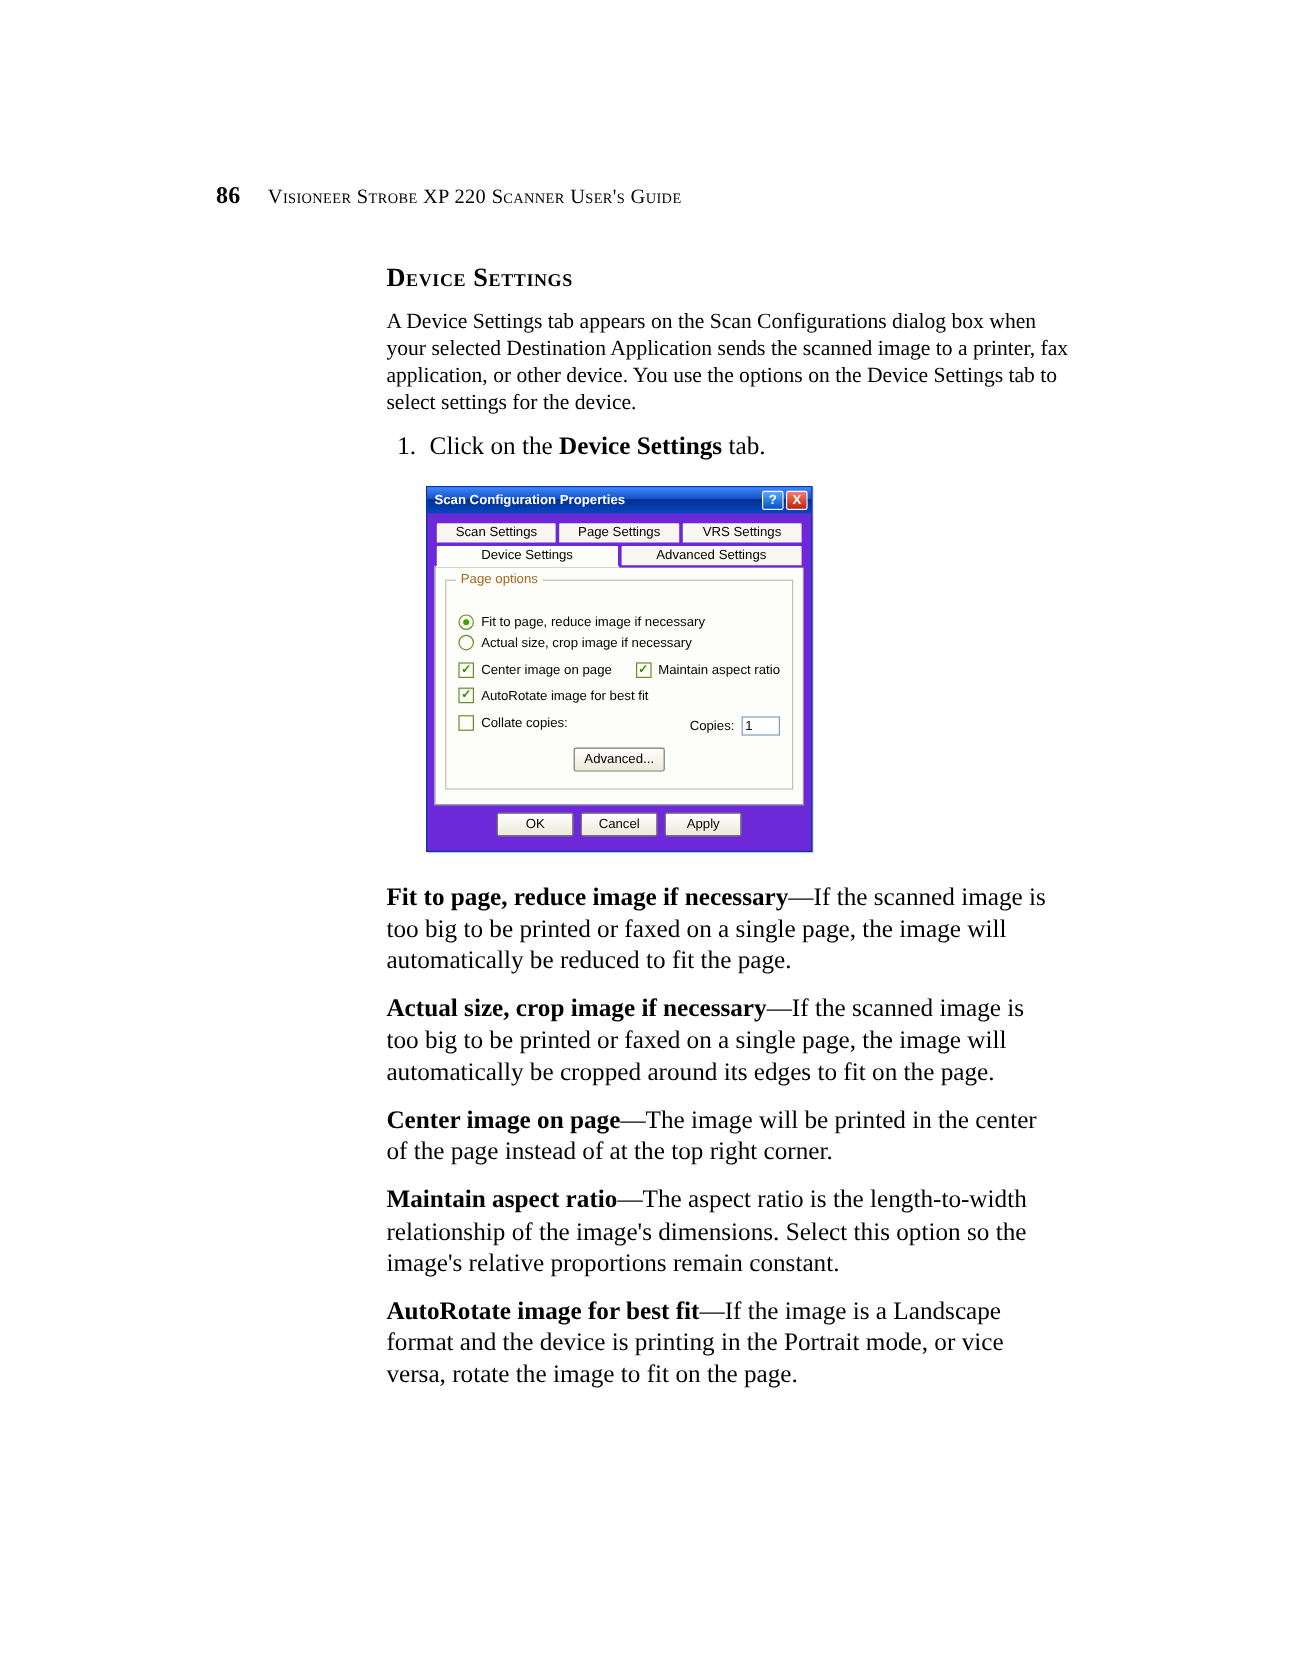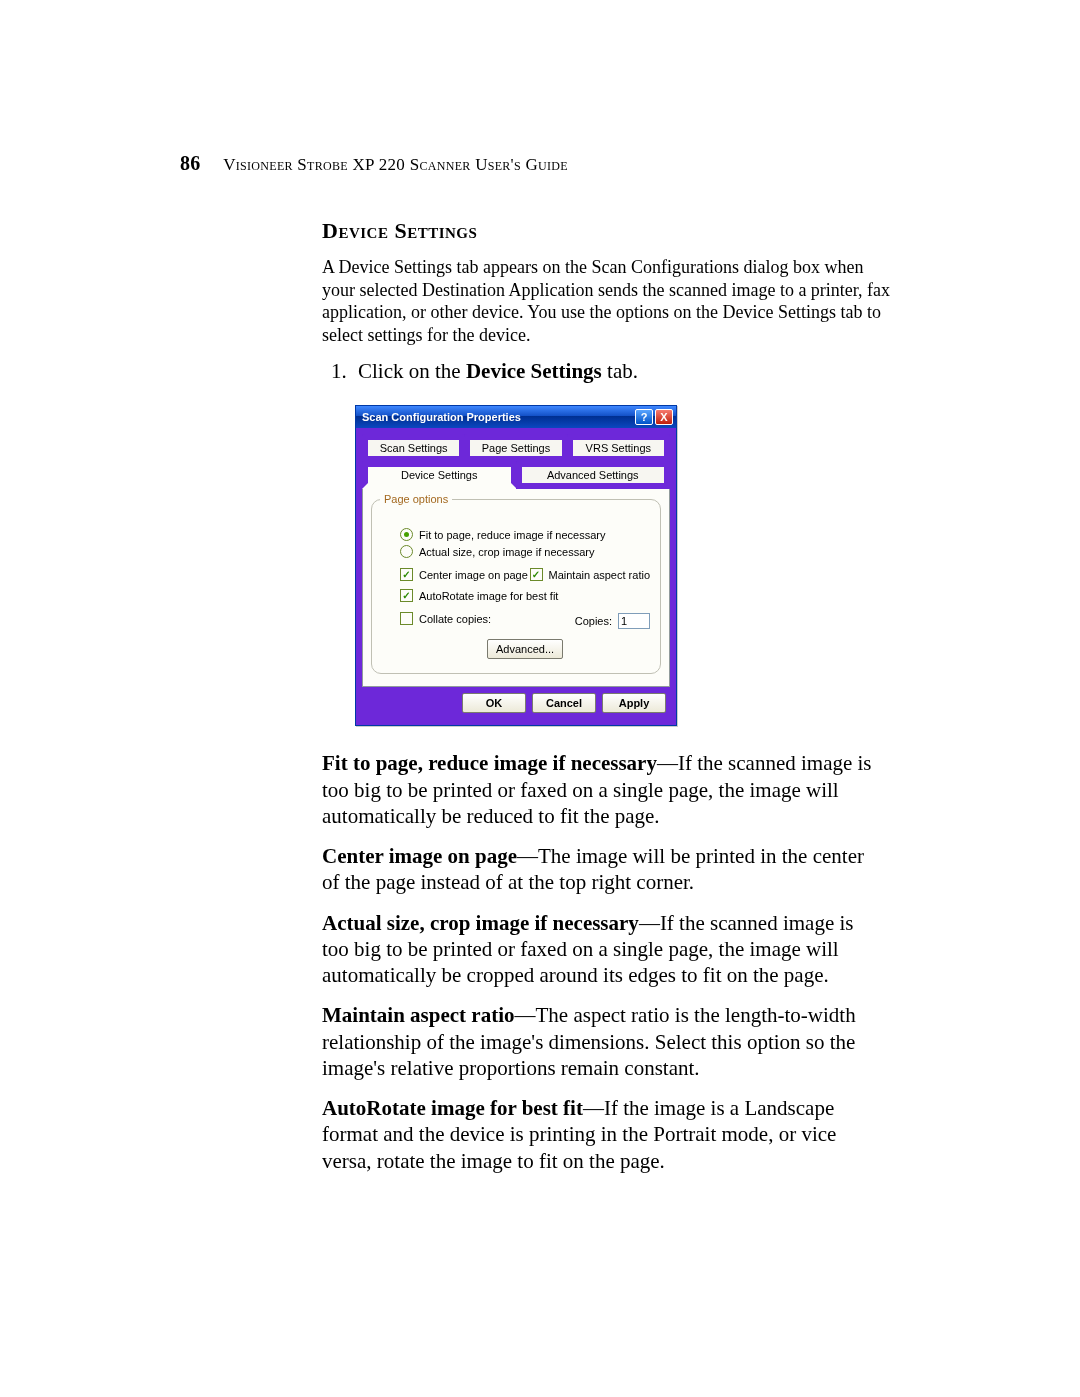--- a/index.html
+++ b/index.html
@@ -103,21 +103,21 @@
     padding: 6px 6px 8px 6px;
   }
   .tabs {
     display:flex;
     margin-bottom:-1px;
     position: relative;
     z-index: 2;
   }
   .tab {
     flex:1;
-    border:6px solid #6d28d9;
+    border:2px solid #6d28d9;
     background:#f7f6f1;
     text-align:center;
     padding:2px 0;
     font-size:11px;
     border-top-left-radius:3px;
     border-top-right-radius:3px;
     position:relative;
     color:#000;
   }
   .tab + .tab { margin-left:-1px; }
@@ -128,22 +128,22 @@
   }
   .tab-panel {
     border:1px solid #919b9c;
     background:#fdfdf9;
     padding:10px 8px 12px 8px;
     position: relative;
     z-index:1;
   }
   .groupbox {
     border:1px solid #c0c0b4;
-    border-radius:10px;
-    padding:24px 10px 14px 28px;
+    border-radius:0;
+    padding:24px 10px 14px 10px;
     position:relative;
   }
   .groupbox .legend {
     position:absolute;
     top:-7px; left:8px;
     background:#fdfdf9;
     padding:0 4px;
     color:#a3681f;
     font-size:11px;
   }
@@ -183,21 +183,21 @@
     background: linear-gradient(to bottom,#ffffff,#ece9d8);
     border-radius:2px;
     font-family: Tahoma, Arial, sans-serif;
     font-size:11px;
     padding:0 8px;
     box-sizing:border-box;
     display:inline-flex; align-items:center; justify-content:center;
     cursor:default;
   }
   .adv-row { display:flex; justify-content:center; margin-top:10px;}
-  .dlg-buttons { display:flex; justify-content:flex-end; gap:6px; padding:6px 4px 4px 4px;font-weight:bold; }
+  .dlg-buttons { display:flex; justify-content:center; gap:6px; padding:6px 4px 4px 4px; }
   .desc-block {
     margin-left: 142px;
     margin-top: 4px;
     font-size: 21px;
     line-height: 1.25;
   }
   .desc-block p { margin: 0 16px 14px 0; }
 </style>
 </head>
 <body>
@@ -288,19 +288,19 @@
           <span class="btn">OK</span>
           <span class="btn">Cancel</span>
           <span class="btn">Apply</span>
         </div>
       </div>
     </div>
   </div>
 
   <div class="desc-block">
     <p><span class="strong">Fit to page, reduce image if necessary</span><span>—If the scanned image is too big to be printed or faxed on a single page, the image will automatically be reduced to fit the page.</span></p>
+    <p><span class="strong">Actual size, crop image if necessary</span><span>—If the scanned image is too big to be printed or faxed on a single page, the image will automatically be cropped around its edges to fit on the page.</span></p>
     <p><span class="strong">Center image on page</span><span>—The image will be printed in the center of the page instead of at the top right corner.</span></p>
-    <p><span class="strong">Actual size, crop image if necessary</span><span>—If the scanned image is too big to be printed or faxed on a single page, the image will automatically be cropped around its edges to fit on the page.</span></p>
     <p><span class="strong">Maintain aspect ratio</span><span>—The aspect ratio is the length-to-width relationship of the image's dimensions. Select this option so the image's relative proportions remain constant.</span></p>
     <p><span class="strong">AutoRotate image for best fit</span><span>—If the image is a Landscape format and the device is printing in the Portrait mode, or vice versa, rotate the image to fit on the page.</span></p>
   </div>
 
 </div>
 
 </body></html>

